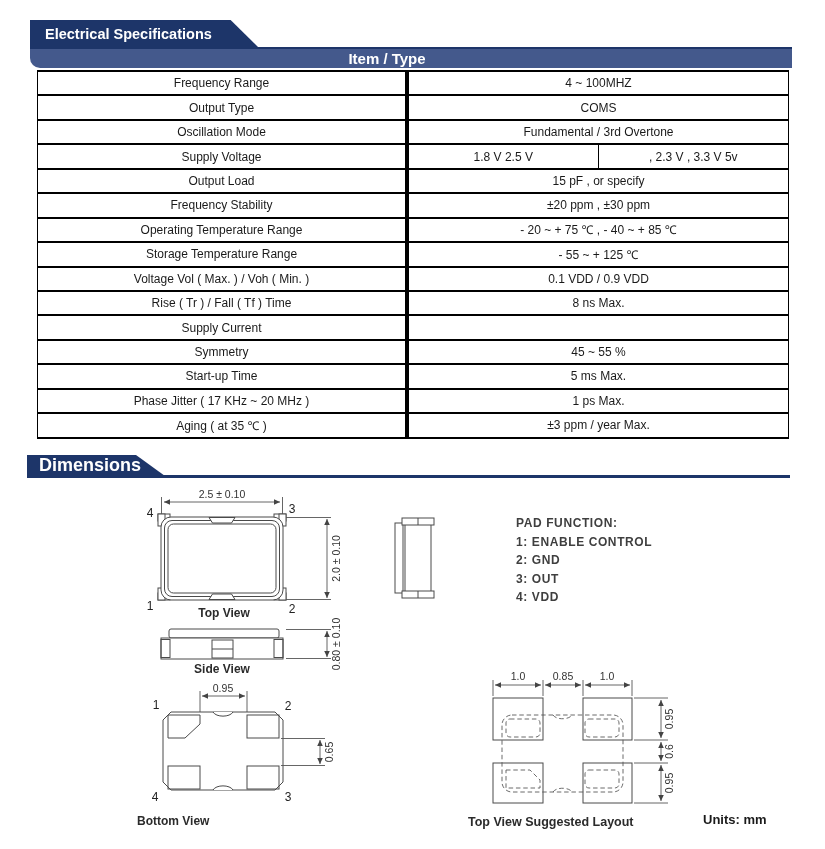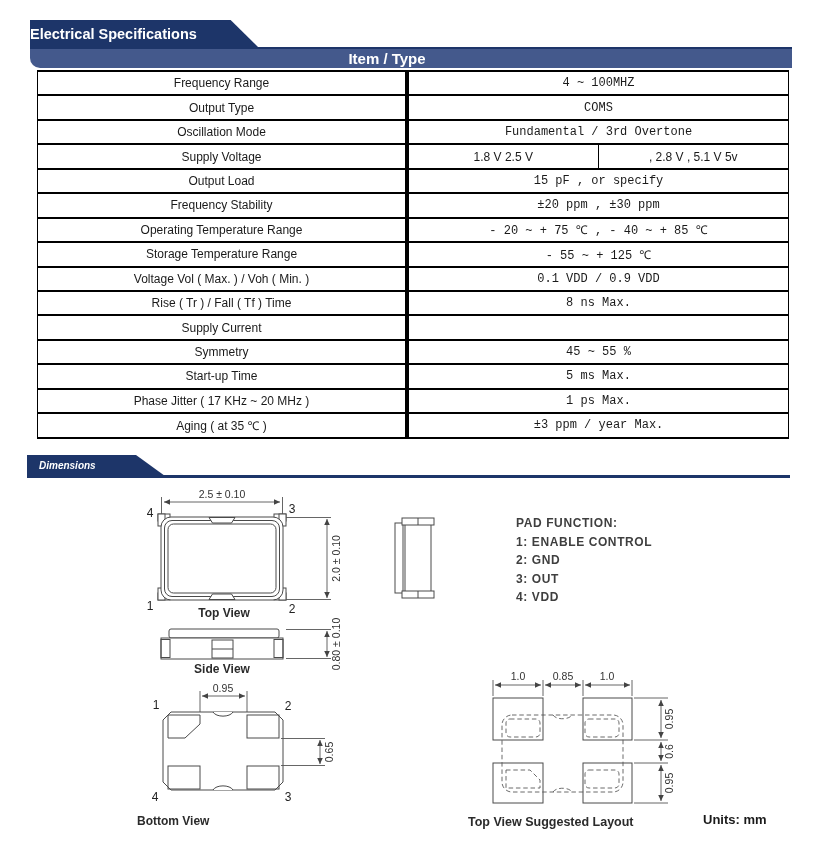--- a/index.html
+++ b/index.html
@@ -3,36 +3,36 @@
 <meta charset="utf-8">
 <style>
   html,body{margin:0;padding:0;background:#fff;}
   body{font-family:"Liberation Sans",sans-serif;color:#1a1a1a;}
   #page{position:relative;width:825px;height:849px;background:#fff;overflow:hidden;}
 
   
   .banner-box{position:absolute;background:#1d3569;color:#fff;font-weight:bold;
     display:flex;align-items:center;}
   .banner-chamfer{clip-path:polygon(0 0,88% 0,100% 100%,0 100%);}
-  #elec-banner{left:30px;top:20px;width:228px;height:27px;font-size:14.5px;box-sizing:border-box;}
+  #elec-banner{left:30px;top:20px;width:228px;height:27px;font-size:14.5px;padding-left:15px;box-sizing:border-box;}
   #elec-subbar{position:absolute;left:30px;top:47px;width:762px;height:21px;background:#44598c;
     border-top:2px solid #1d3569;border-bottom-left-radius:10px;box-sizing:border-box;}
   #elec-subbar .subtitle{position:absolute;left:262px;top:0;width:190px;height:19px;color:#fff;
     font-weight:bold;font-size:15px;display:flex;align-items:center;justify-content:center;}
-  #dim-banner{left:27px;top:455px;width:138px;height:21px;font-size:10px;padding-left:12px;box-sizing:border-box;
-    clip-path:polygon(0 0,79% 0,100% 100%,0 100%);font-style:italic;}
+  #dim-banner{left:27px;top:455px;width:138px;height:21px;font-size:18px;padding-left:12px;box-sizing:border-box;
+    clip-path:polygon(0 0,79% 0,100% 100%,0 100%);}
   #dim-underline{position:absolute;left:27px;top:475px;width:763px;height:3px;background:#1d3569;}
 
   
   #elec-table{position:absolute;left:37px;top:70px;width:752px;
     border:2px solid #000;border-left-width:1px;border-right-width:1px;box-sizing:border-box;}
   .trow{display:flex;height:22.45px;border-bottom:2px solid #000;font-size:12px;}
   .trow:last-child{border-bottom:none;}
   .cell-item{width:367px;border-right:4px solid #000000;display:flex;align-items:center;justify-content:center;text-align:center;}
-  .cell-value{flex:1;display:flex;align-items:center;justify-content:center;text-align:left;font-family:Liberation Mono, monospace;}
+  .cell-value{flex:1;display:flex;align-items:center;justify-content:center;text-align:left;}
   .cell-split{flex:1;display:flex;}
   .subcell{width:50%;display:flex;align-items:center;justify-content:center;}
   .subcell.first{border-right:1px solid #000;box-sizing:border-box;}
 
   
   #dim-svg{position:absolute;left:0;top:479px;}
   svg text{font-family:"Liberation Sans",sans-serif;}
   .dimtxt{font-size:10.5px;fill:#333;}
   .pintxt{font-size:12px;fill:#222;}
   .viewlbl{font-size:12px;font-weight:bold;fill:#2b2b2b;}
@@ -68,21 +68,21 @@
       <div class="cell-value">COMS</div>
     </div>
     <div class="trow">
       <div class="cell-item">Oscillation Mode</div>
       <div class="cell-value">Fundamental / 3rd Overtone</div>
     </div>
     <div class="trow">
       <div class="cell-item">Supply Voltage</div>
       <div class="cell-split">
         <div class="subcell first">1.8 V  2.5 V</div>
-        <div class="subcell">, 2.8 V , 5.1 V  5v</div>
+        <div class="subcell">, 2.3 V , 3.3 V  5v</div>
       </div>
     </div>
     <div class="trow">
       <div class="cell-item">Output Load</div>
       <div class="cell-value">15 pF , or specify</div>
     </div>
     <div class="trow">
       <div class="cell-item">Frequency Stability</div>
       <div class="cell-value">±20 ppm , ±30 ppm</div>
     </div>

